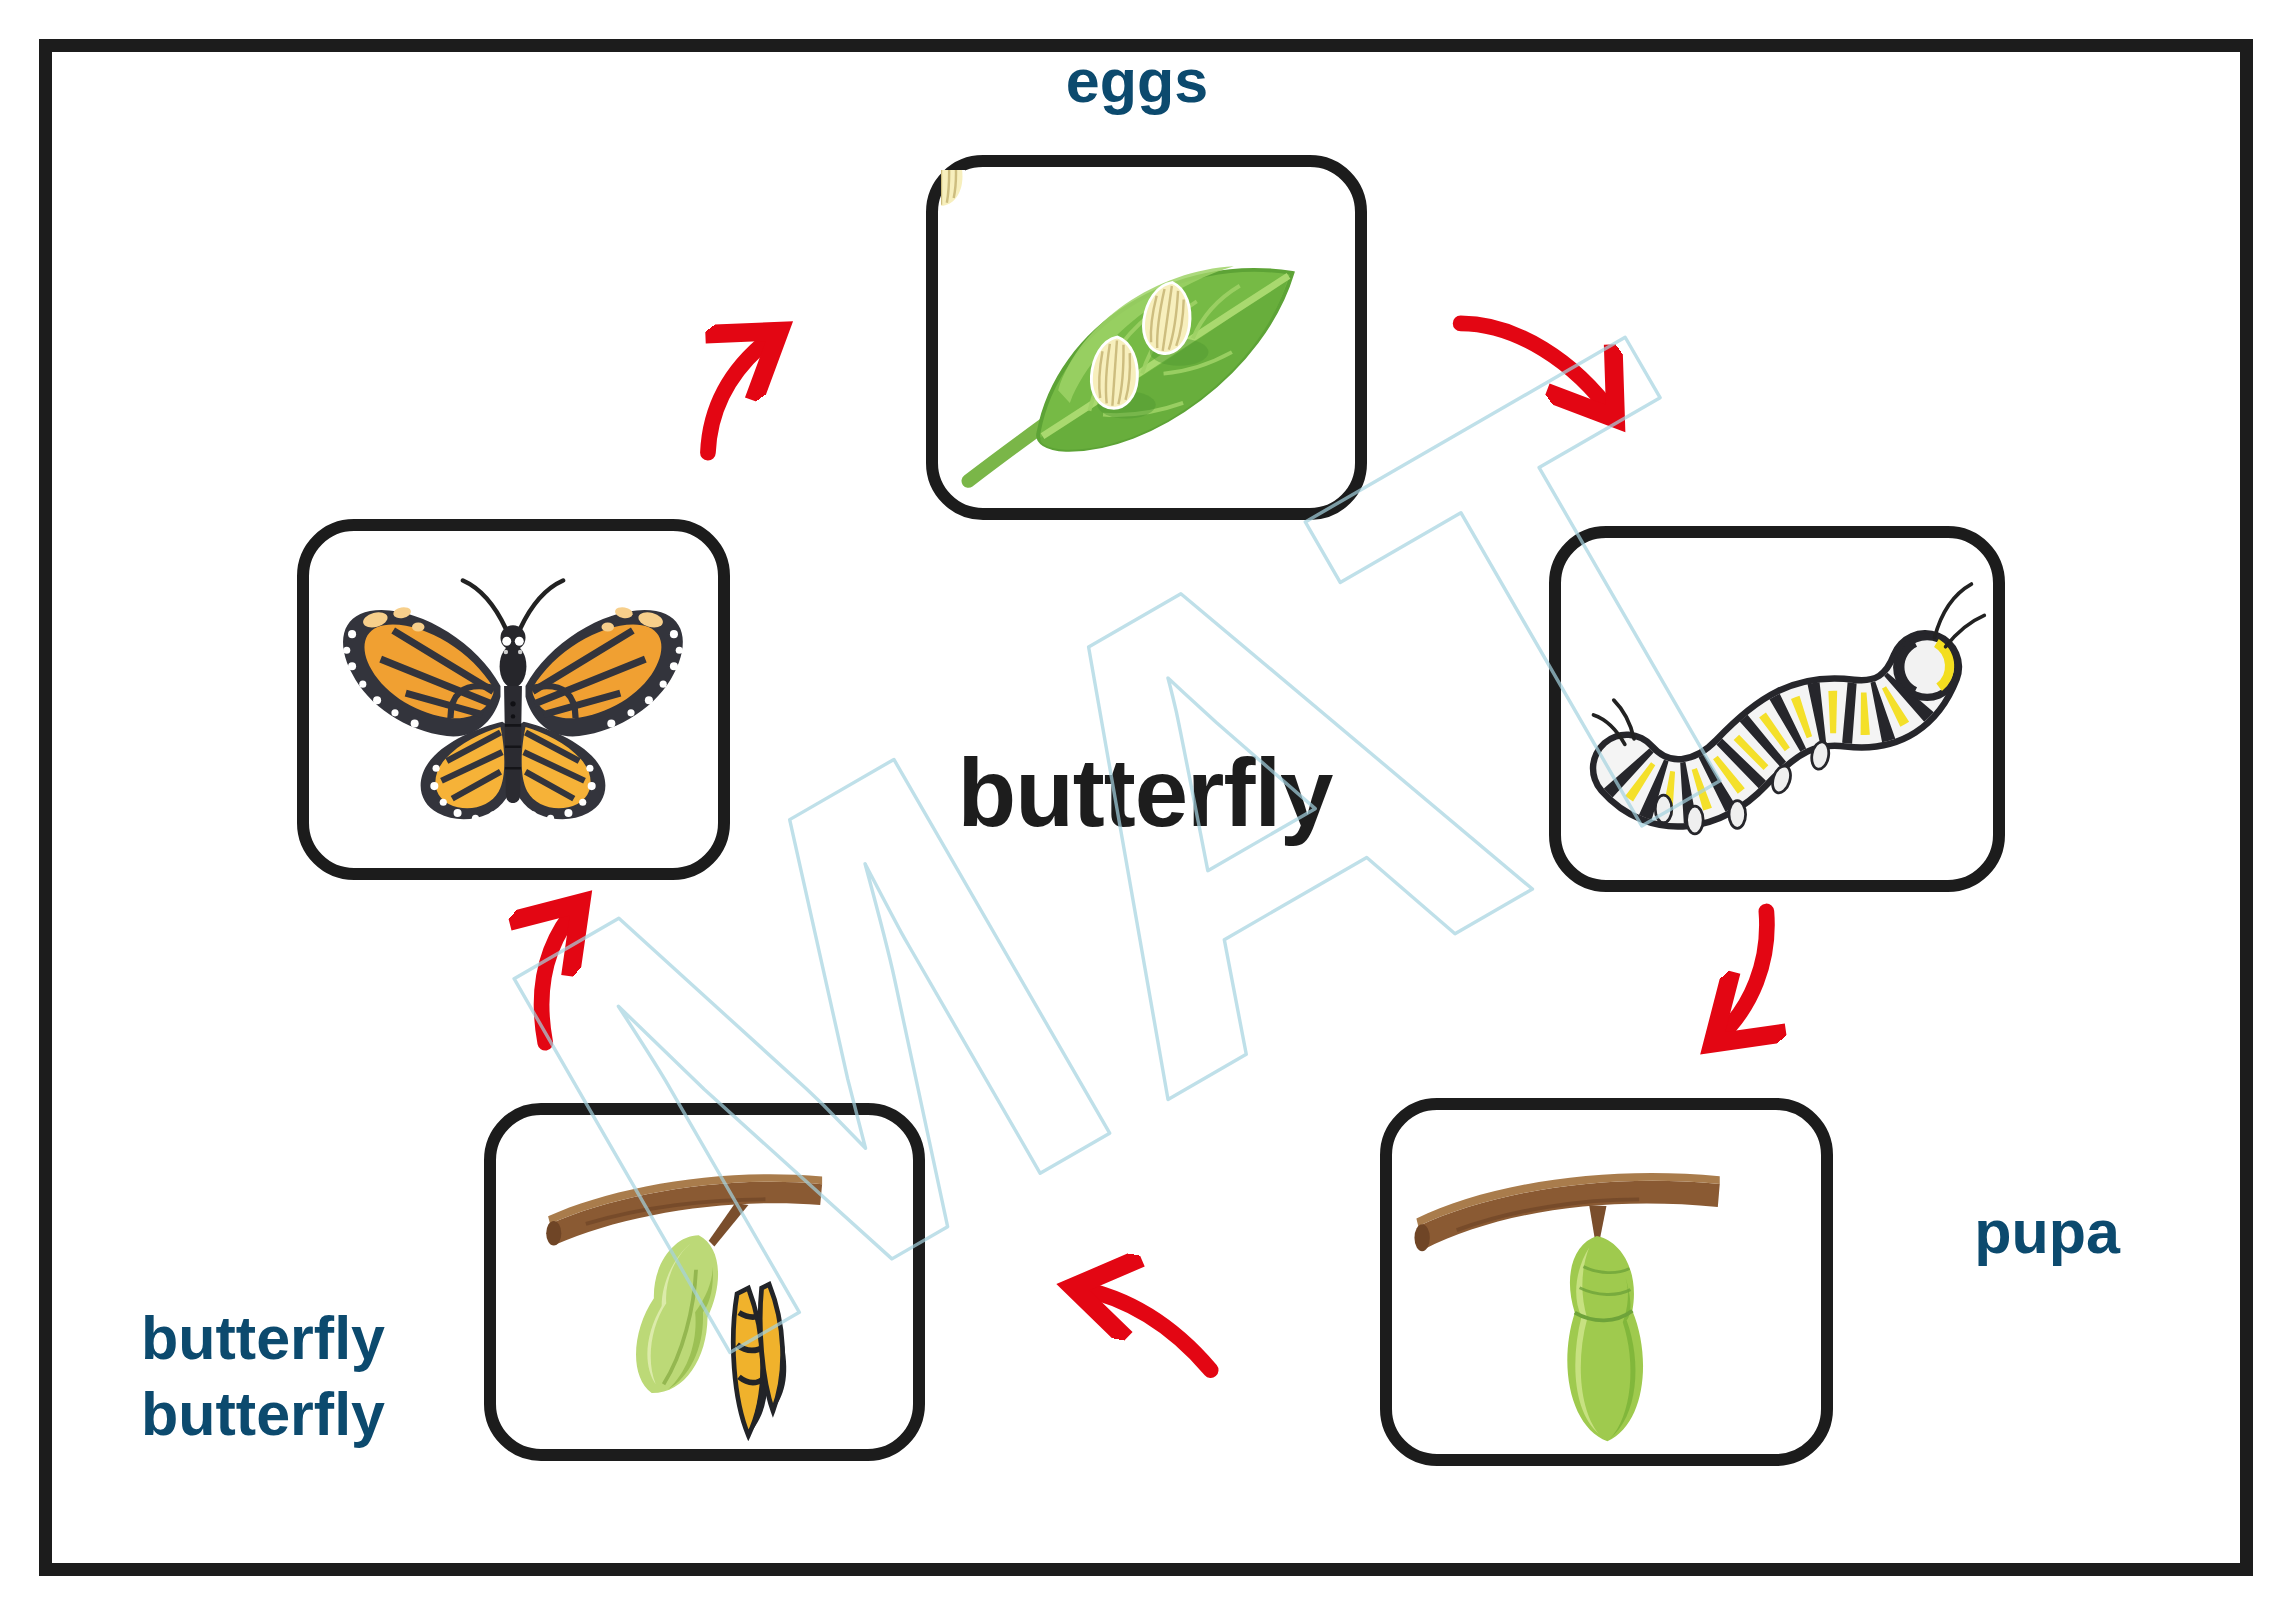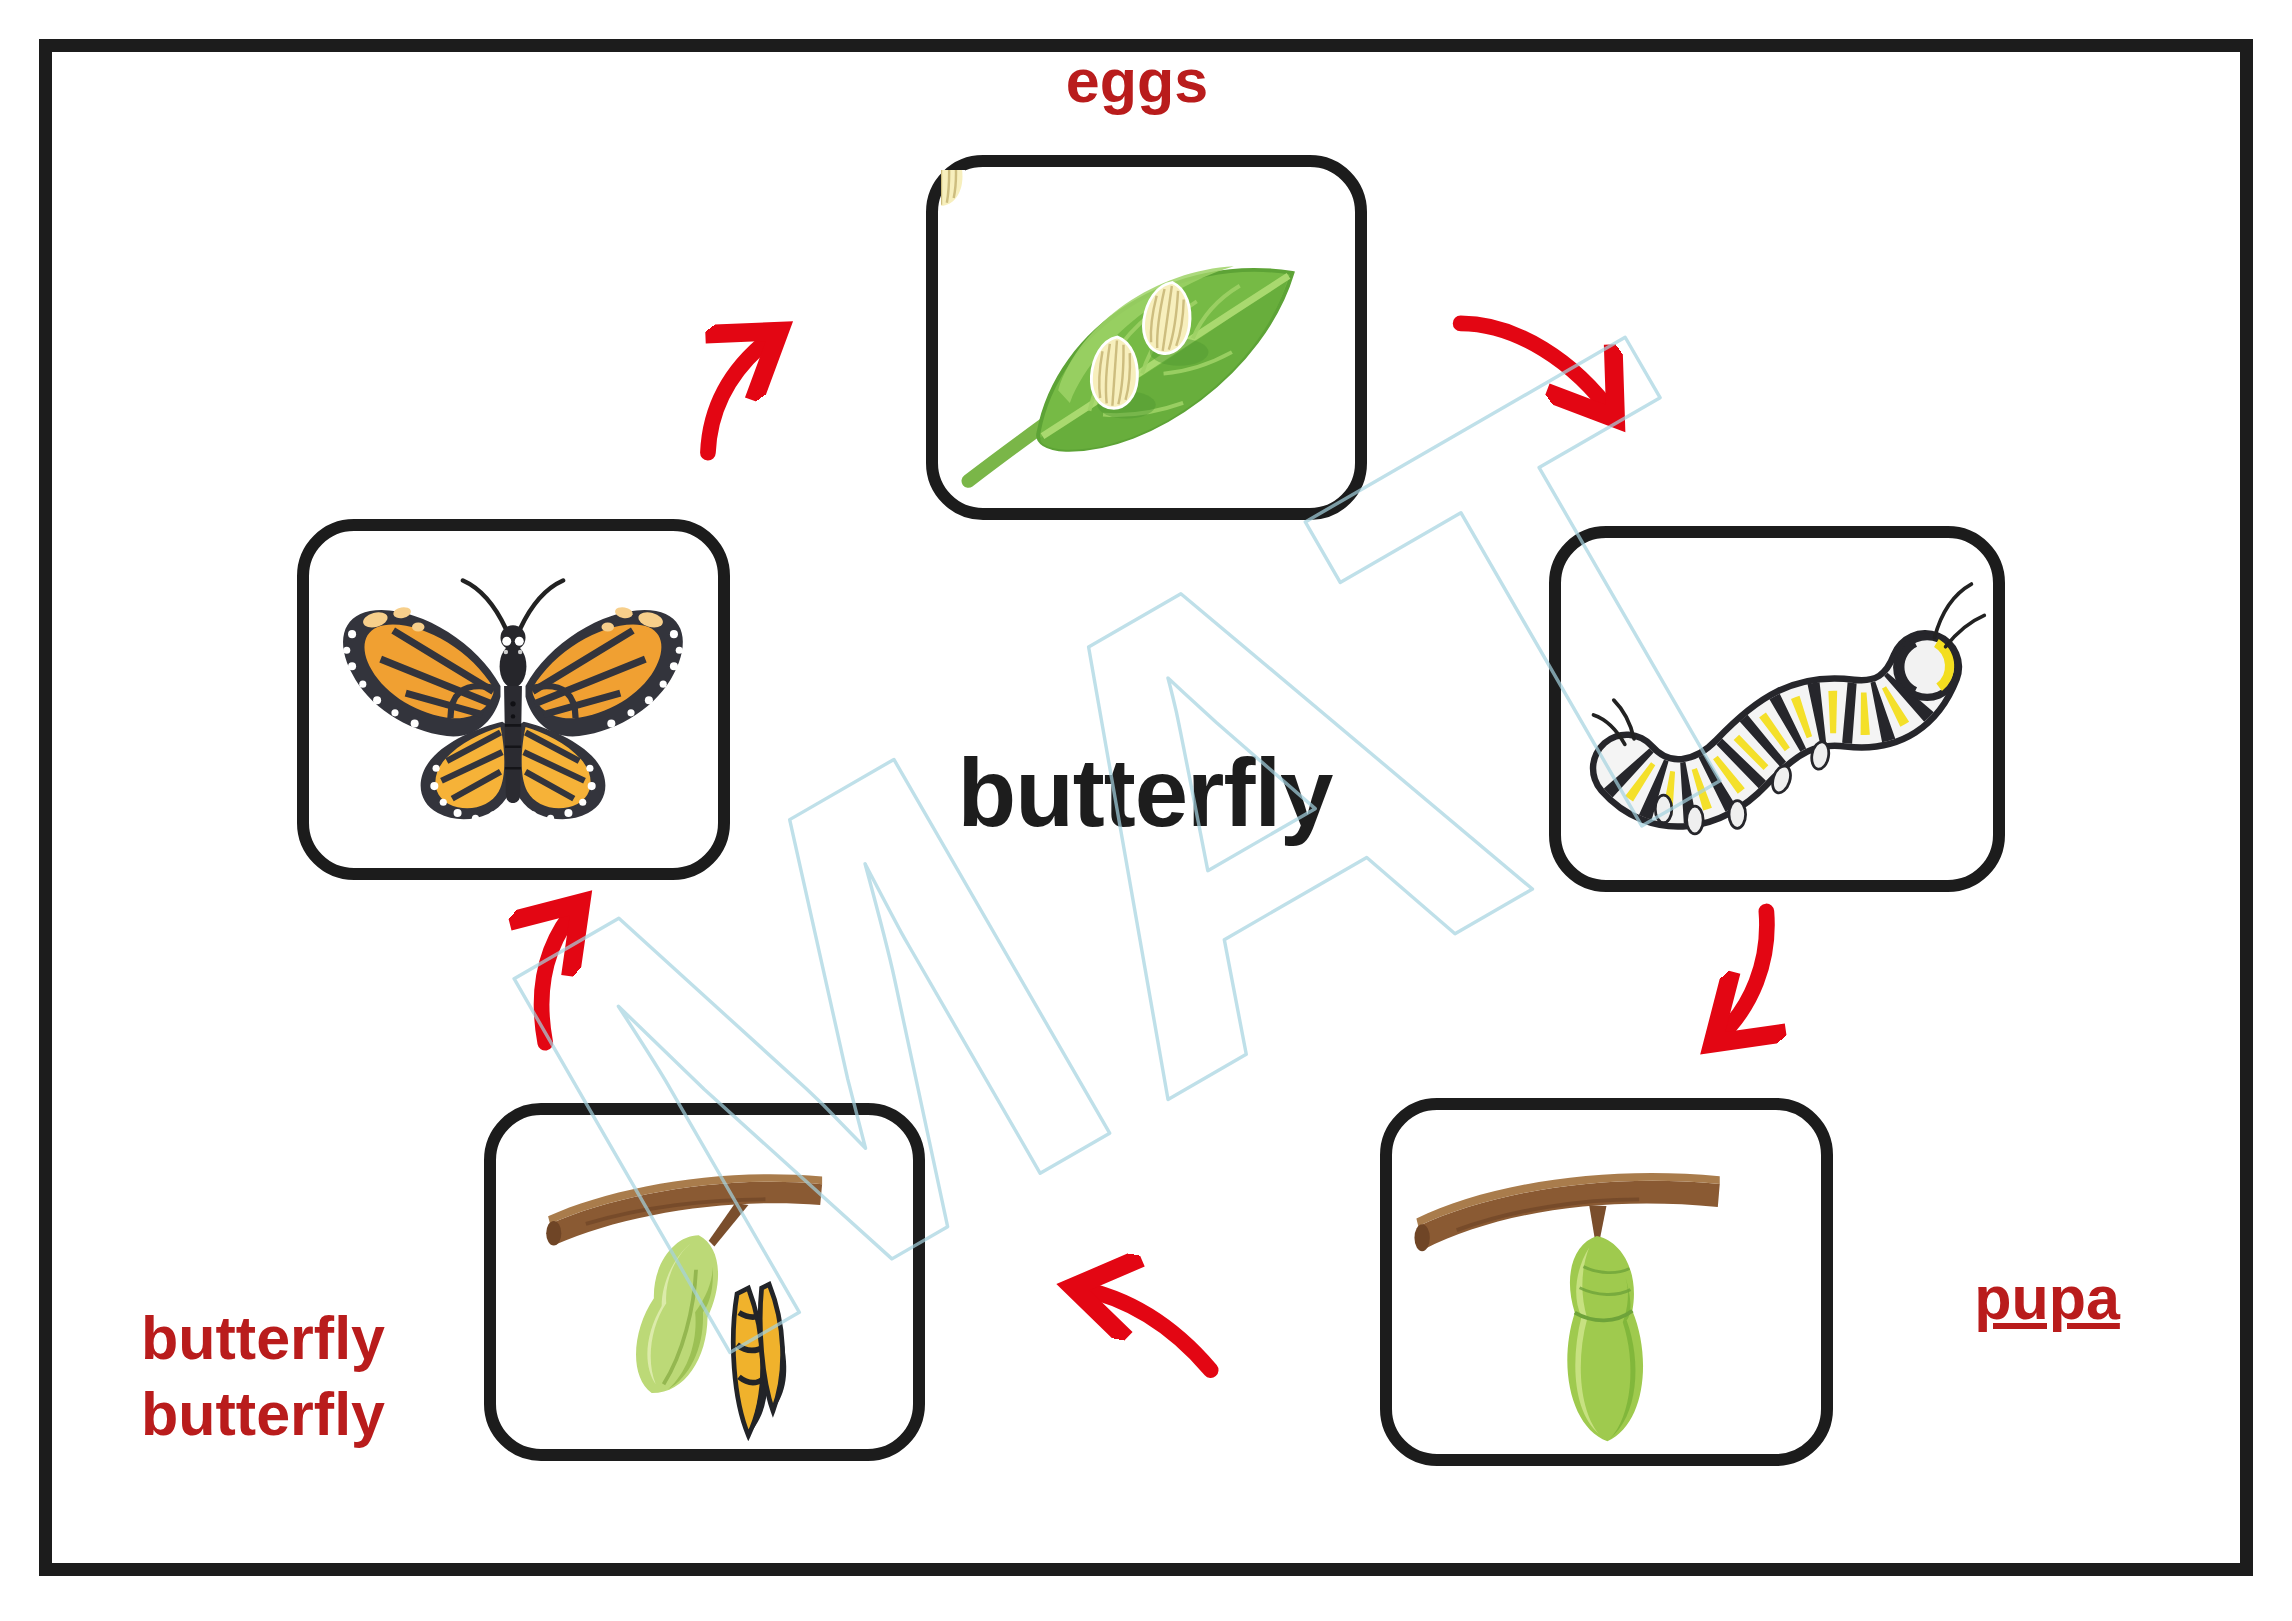--- a/index.html
+++ b/index.html
@@ -27,28 +27,28 @@
   .card-eggs       {left:926px; top:155px; width:441px; height:365px;}
   .card-caterpillar{left:1549px;top:526px; width:456px; height:366px;}
   .card-butterfly  {left:297px; top:519px; width:433px; height:361px;}
   .card-pupa       {left:1380px;top:1098px;width:453px; height:368px;}
   .card-emerging   {left:484px; top:1103px;width:441px; height:358px;}
   .label{
     position:absolute;
     transform:translateX(-50%);
     text-align:center;
     font-weight:700;
-    color:#b91c1c;
+    color:#0c4a6e;
     font-size:61px;
     line-height:1.25;
     white-space:pre-line;
   }
   .label-eggs       {left:1137px;top:43px;}
   .label-caterpillar{left:1806px;top:437px;}
-  .label-pupa       {left:2047px;top:1260px;text-decoration:underline;}
+  .label-pupa       {left:2047px;top:1194px;}
   .label-emerging   {left:263px; top:1300px;}
   .title{
     position:absolute;
     left:1145px;top:733px;
     transform:translateX(-50%);
     text-align:center;
     font-weight:700;
     font-size:96px;
     line-height:1.26;
     letter-spacing:-1px;

